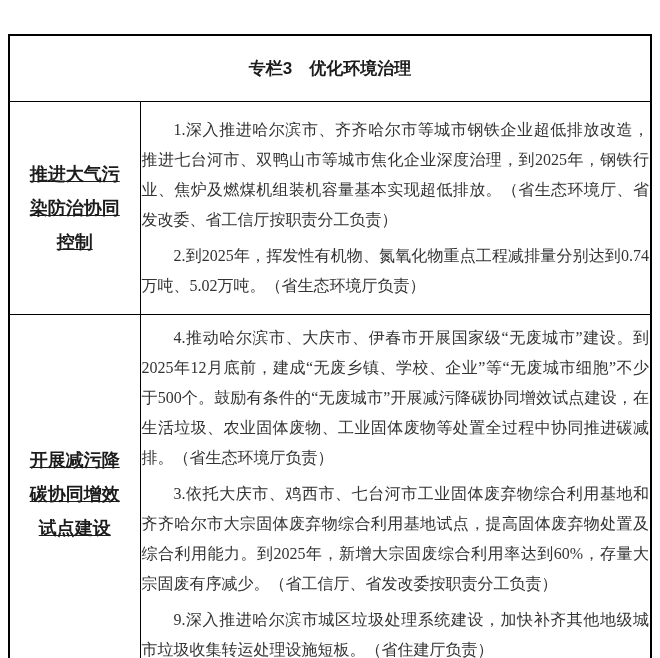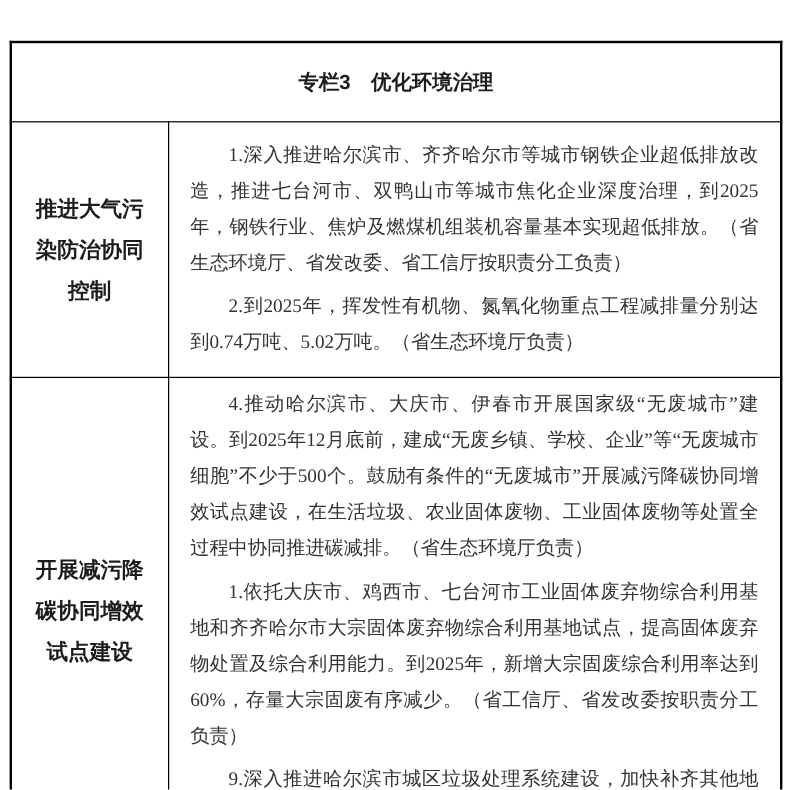--- a/index.html
+++ b/index.html
@@ -42,29 +42,30 @@
   tr.row-solid { height: 361px; }
   td.label-cell {
     text-align: center;
     vertical-align: middle;
     font-family: "Liberation Sans", "DejaVu Sans", sans-serif;
     font-weight: bold;
     font-size: 18px;
     line-height: 34px;
     color: #1c1c1c;
     padding: 0 13px;
+    text-decoration: underline;
   }
   td.content-cell {
     vertical-align: middle;
     font-family: "Liberation Serif", "DejaVu Serif", serif;
     font-size: 16px;
     line-height: 30px;
     color: #333333;
     text-align: justify;
-    padding: 2px 18px;
+    padding: 2px 1px;
   }
   td.content-cell p {
     margin: 6px 0;
     text-indent: 2em;
   }
 </style>
 </head>
 <body>
 
 <div class="page">
@@ -81,19 +82,19 @@
         <td class="label-cell">推进大气污染防治协同控制</td>
         <td class="content-cell">
           <p>1.深入推进哈尔滨市、齐齐哈尔市等城市钢铁企业超低排放改造，推进七台河市、双鸭山市等城市焦化企业深度治理，到2025年，钢铁行业、焦炉及燃煤机组装机容量基本实现超低排放。（省生态环境厅、省发改委、省工信厅按职责分工负责）</p>
           <p>2.到2025年，挥发性有机物、氮氧化物重点工程减排量分别达到0.74万吨、5.02万吨。（省生态环境厅负责）</p>
         </td>
       </tr>
       <tr class="row-solid">
         <td class="label-cell">开展减污降碳协同增效试点建设</td>
         <td class="content-cell">
           <p>4.推动哈尔滨市、大庆市、伊春市开展国家级“无废城市”建设。到2025年12月底前，建成“无废乡镇、学校、企业”等“无废城市细胞”不少于500个。鼓励有条件的“无废城市”开展减污降碳协同增效试点建设，在生活垃圾、农业固体废物、工业固体废物等处置全过程中协同推进碳减排。（省生态环境厅负责）</p>
-          <p>1.依托大庆市、鸡西市、七台河市工业固体废弃物综合利用基地和齐齐哈尔市大宗固体废弃物综合利用基地试点，提高固体废弃物处置及综合利用能力。到2025年，新增大宗固废综合利用率达到60%，存量大宗固废有序减少。（省工信厅、省发改委按职责分工负责）</p>
+          <p>3.依托大庆市、鸡西市、七台河市工业固体废弃物综合利用基地和齐齐哈尔市大宗固体废弃物综合利用基地试点，提高固体废弃物处置及综合利用能力。到2025年，新增大宗固废综合利用率达到60%，存量大宗固废有序减少。（省工信厅、省发改委按职责分工负责）</p>
           <p>9.深入推进哈尔滨市城区垃圾处理系统建设，加快补齐其他地级城市垃圾收集转运处理设施短板。（省住建厅负责）</p>
         </td>
       </tr>
     </tbody>
   </table>
 </div>
 
 </body></html>

